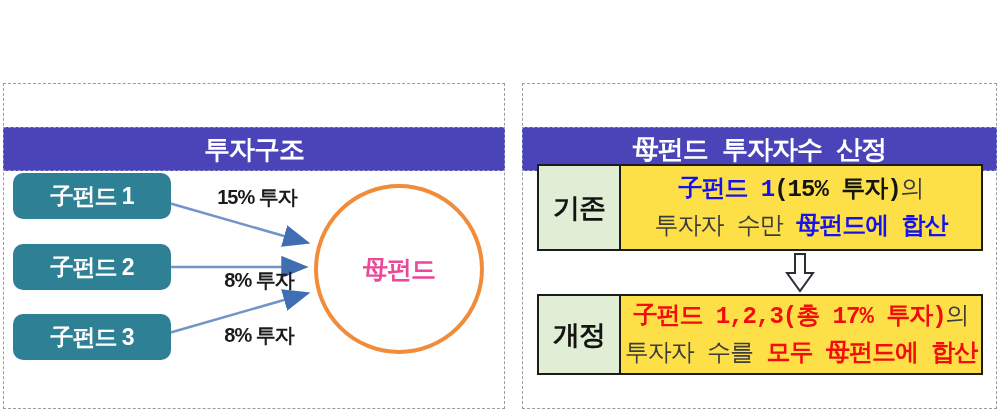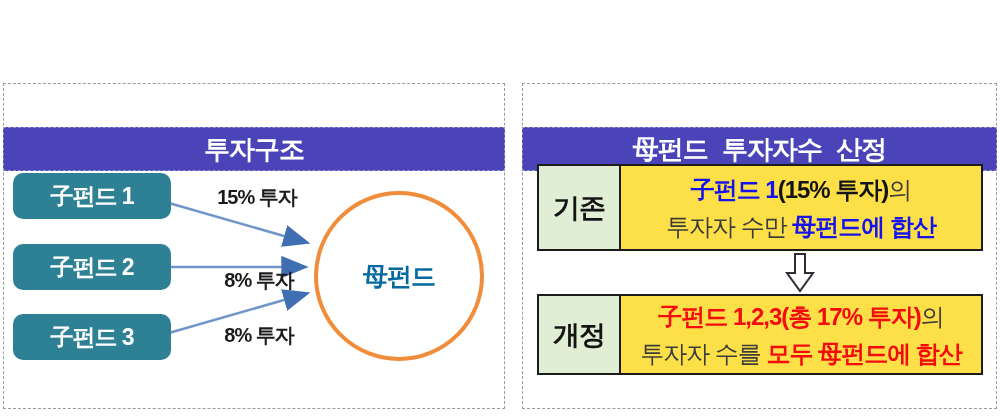--- a/index.html
+++ b/index.html
@@ -18,34 +18,34 @@
                 display:flex;align-items:center;justify-content:center;
                 color:#ffffff;font-weight:bold;font-size:26px;word-spacing:8px;letter-spacing:-1px;margin-top:44px;}
   .panel-body{position:absolute;left:0;top:44px;right:0;bottom:0;}
 
   
   .fund-box{position:absolute;left:9px;width:158px;height:46px;background:#2e8095;
             border-radius:10px;display:flex;align-items:center;justify-content:center;
             color:#fff;font-weight:bold;font-size:23px;letter-spacing:-1px;}
   .pct-label{position:absolute;transform:translate(-50%,-50%);font-size:20px;font-weight:bold;
              color:#1b1b1b;white-space:nowrap;letter-spacing:-1px;margin-left:12px;}
-  .mother-circle{position:absolute;left:310px;top:63px;width:170px;height:170px;
+  .mother-circle{position:absolute;left:310px;top:56px;width:170px;height:170px;
                  border:4px solid #f08c3a;border-radius:50%;box-sizing:border-box;
                  display:flex;align-items:center;justify-content:center;
-                 font-size:25px;font-weight:bold;color:#0369a1;letter-spacing:-1px;}
+                 font-size:25px;font-weight:bold;color:#ec4899;letter-spacing:-1px;}
   .arrow-layer{position:absolute;left:0;top:0;width:100%;height:100%;}
 
   
   .rule-row{position:absolute;left:14px;width:446px;display:flex;
             border:2px solid #1c1c1c;box-sizing:border-box;background:#fde047;}
   .rule-tag{width:80px;flex:0 0 80px;background:#dfeed4;border-right:2px solid #1c1c1c;
             display:flex;align-items:center;justify-content:center;
             font-size:27px;font-weight:bold;color:#141414;letter-spacing:-1px;}
   .rule-content{flex:1;display:flex;flex-direction:column;align-items:center;justify-content:center;
-                font-size:24px;line-height:37px;text-align:center;letter-spacing:-1px;white-space:nowrap;}
+                font-size:24px;line-height:37px;text-align:center;letter-spacing:-1px;white-space:nowrap;font-family:Liberation Mono, monospace;}
   .down-arrow{position:absolute;}
 
   .seg{white-space:pre;}
   .b{font-weight:bold;}
   .blue{color:#1512ee;}
   .red{color:#f40b0b;}
   .dk{color:#3c3c3c;}
   .blk{color:#141414;}
 </style>
 </head>

